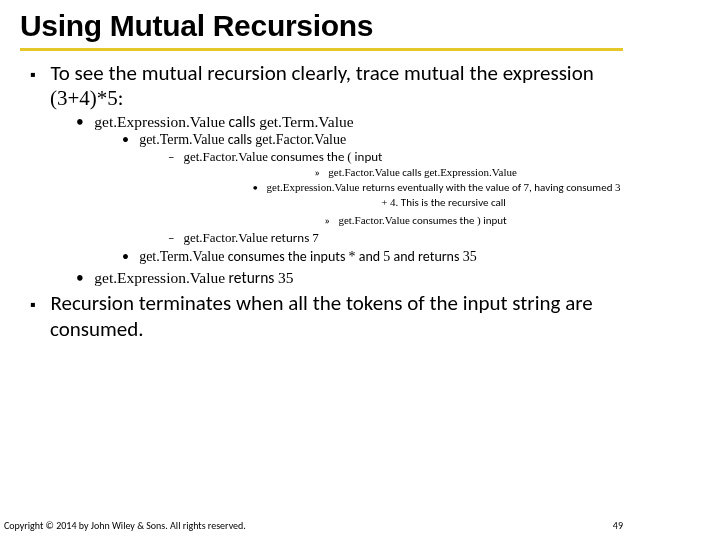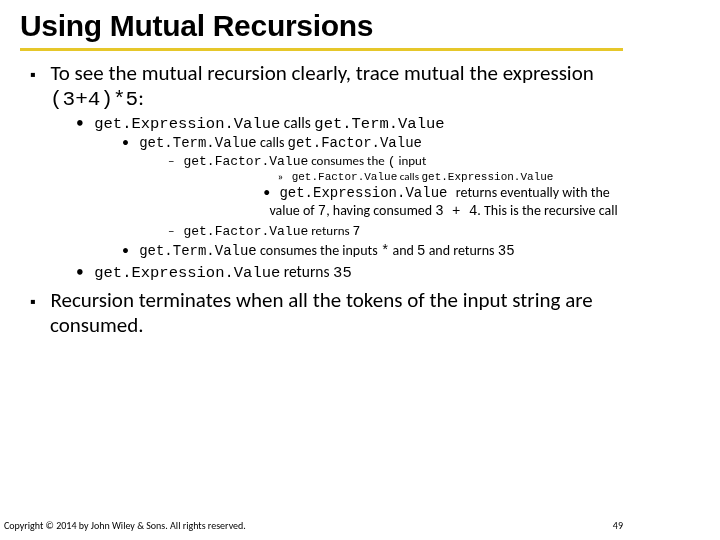--- a/index.html
+++ b/index.html
@@ -18,23 +18,23 @@
   .lvl3 { padding-left: 30px; }
   .lvl3 > li { font-size: 14px; line-height: 1.25; padding-left: 16px; text-indent: -16px; }
   .lvl3 > li::before { content: "•"; color: #000; margin-right: 7px; }
   .lvl4 { padding-left: 30px; }
   .lvl4 > li { font-size: 13px; line-height: 1.25; padding-left: 14px; text-indent: -14px; }
   .lvl4 > li::before { content: "–"; margin-right: 6px; }
   .lvl5 { padding-left: 26px; }
   .lvl5 > li { font-size: 11px; line-height: 1.3; padding-left: 16px; text-indent: -16px; text-align: center; }
   .lvl5 > li::before { content: "»"; margin-right: 6px; }
   .lvl6 { padding-left: 26px; }
-  .lvl6 > li { font-size: 14px; line-height: 1.3; padding-left: 14px; text-indent: -14px; }
+  .lvl6 > li { font-size: 11px; line-height: 1.3; padding-left: 14px; text-indent: -14px; }
   .lvl6 > li::before { content: "•"; margin-right: 6px; }
-  .code { font-family: Liberation Mono, monospace; }
+  .code { font-family: Liberation Serif, serif; }
   .footer { position: absolute; bottom: 8px; left: 4px; right: 20px; display: flex; justify-content: space-between; font-size: 10px; color: #000; }
 </style>
 </head>
 <body>
 
 <div class="slide">
   <div class="title">Using Mutual Recursions</div>
   <div class="rule"></div>
 
   <ul class="lvl1">
@@ -51,20 +51,23 @@
                   <span class="code">get.Factor.Value</span><span> consumes the </span><span class="code">(</span><span> input</span>
                   <ul class="lvl5">
                     <li>
                       <span class="code">get.Factor.Value</span><span> calls </span><span class="code">get.Expression.Value</span>
                       <ul class="lvl6">
                         <li>
                           <span class="code">get.Expression.Value </span><span>returns eventually with the value of </span><span class="code">7</span><span>, having consumed </span><span class="code">3 + 4</span><span>. This is the recursive call</span>
                         </li>
                       </ul>
                     </li>
+                    <li>
+                      <span class="code">get.Factor.Value</span><span> consumes the </span><span class="code">)</span><span> input</span>
+                    </li>
                   </ul>
                 </li>
                 <li>
                   <span class="code">get.Factor.Value</span><span> returns </span><span class="code">7</span>
                 </li>
               </ul>
             </li>
             <li>
               <span class="code">get.Term.Value</span><span> consumes the inputs </span><span class="code">*</span><span> and </span><span class="code">5</span><span> and returns </span><span class="code">35</span>
             </li>

